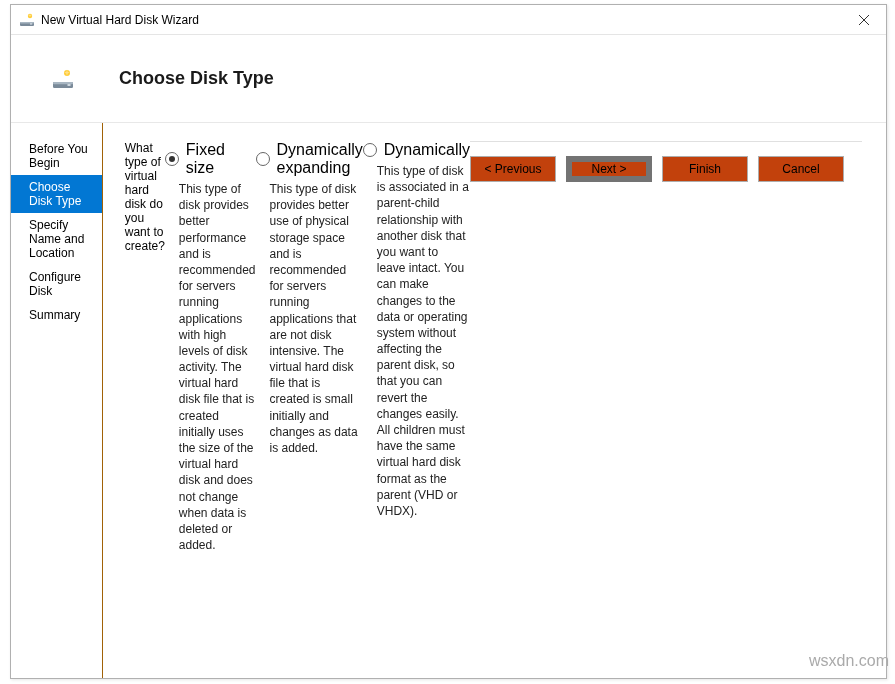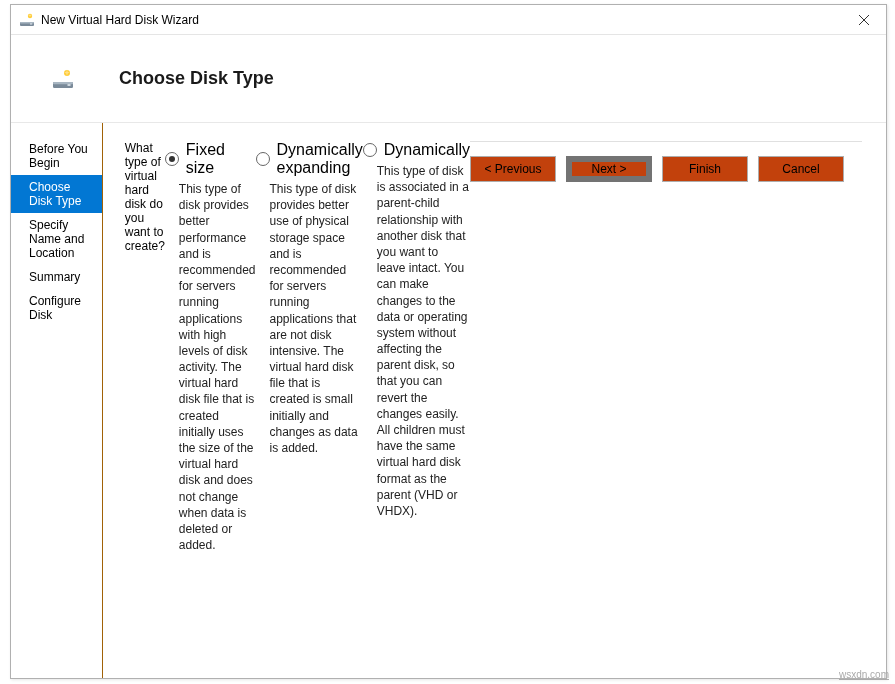--- a/index.html
+++ b/index.html
@@ -119,24 +119,23 @@
       font-family: inherit;
       color: #000;
       cursor: default;
       padding: 0 10px;
     }
     .btn.primary {
       border: 6px solid #737373;
     }
     .watermark {
       position: fixed;
-      right: 6px; bottom: 4px;
-      font-size: 10px; color: #aaa;
+      right: 6px; bottom: 14px;
+      font-size: 16px; color: #aaa;
       font-family: Arial, sans-serif;
-      text-decoration: underline;
     }
     .disk-svg { width: 100%; height: 100%; }
   </style>
 </head>
 <body>
 
 <div class="window">
 
   <div class="titlebar">
     <span class="titlebar-icon">
@@ -169,22 +168,22 @@
     </span>
     <div class="header-title">Choose Disk Type</div>
   </div>
 
   <div class="body">
 
     <div class="sidebar">
       <div class="step">Before You Begin</div>
       <div class="step selected">Choose Disk Type</div>
       <div class="step">Specify Name and Location</div>
+      <div class="step">Configure Disk</div>
       <div class="step">Summary</div>
-      <div class="step">Configure Disk</div>
     </div>
 
     <div class="content">
       <div class="prompt">What type of virtual hard disk do you want to create?</div>
 
       <div class="option">
         <div class="option-head">
           <span class="radio checked"></span>
           <span class="option-label">Fixed size</span>
         </div>

